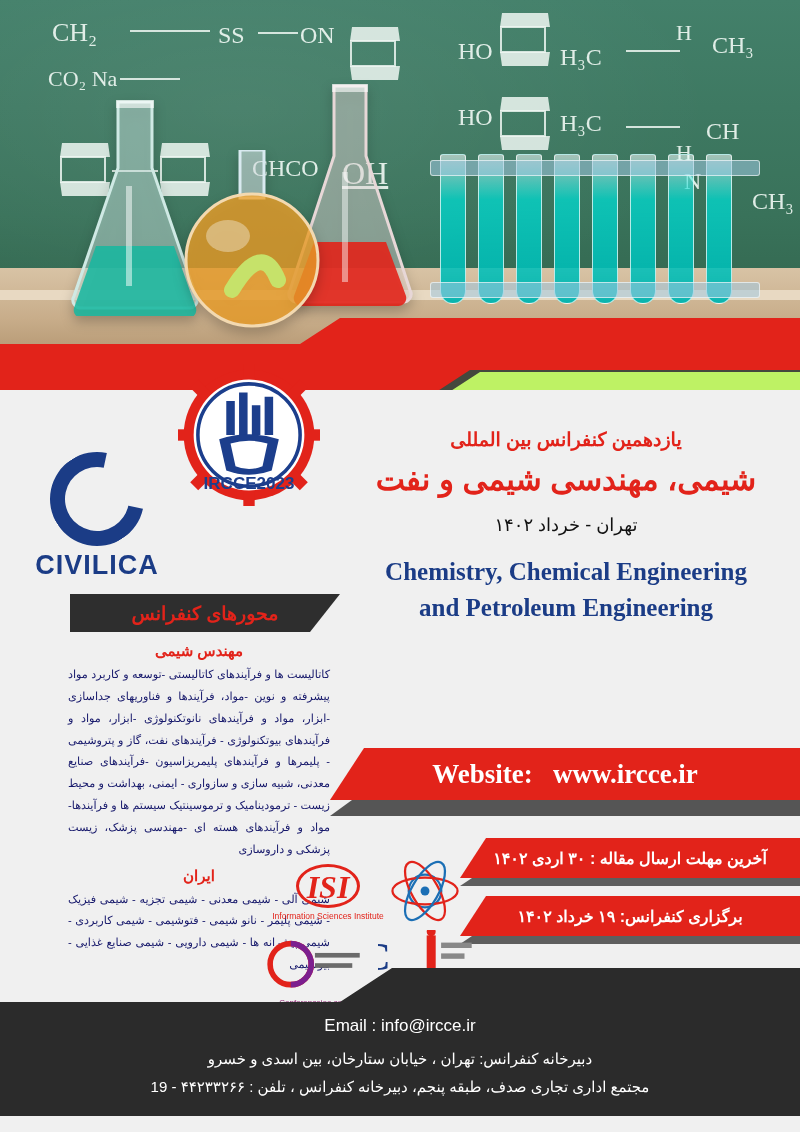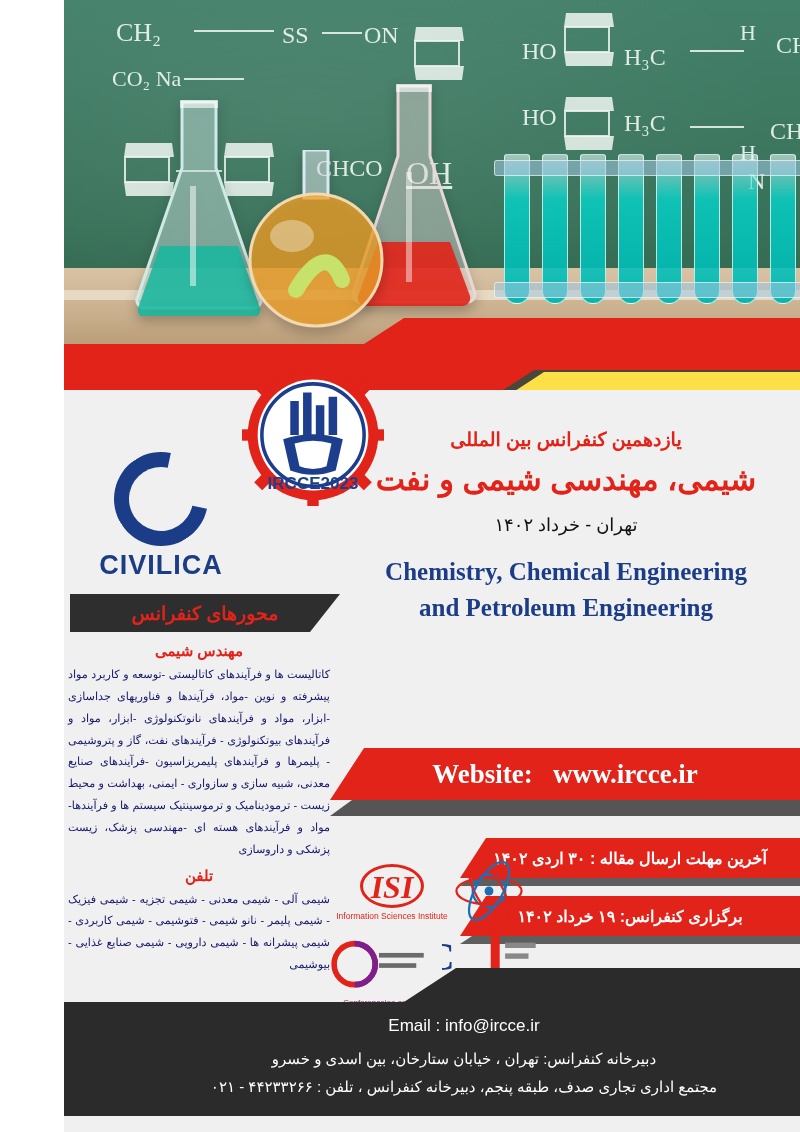--- a/index.html
+++ b/index.html
@@ -5,23 +5,23 @@
   * { box-sizing: border-box; margin: 0; padding: 0; }
   body {
     width: 800px; height: 1132px;
     font-family: "Liberation Sans", sans-serif;
     background: #ffffff;
     overflow: hidden;
     position: relative;
   }
   .poster {
     position: relative;
-    width: 736px; height: 1132px;
+    width: 800px; height: 1132px;
     overflow: hidden;
-    background: #fde047;
+    background: #bef264;
   }
 
   
   .photo {
     position: absolute; top: 0; left: 0;
     width: 800px; height: 360px;
     background: linear-gradient(#3f7c62 0%, #3a7359 55%, #2e6148 100%);
     overflow: hidden;
   }
   .chalkboard {
@@ -364,21 +364,21 @@
   <div class="deadline two">
     <span>برگزاری کنفرانس: ۱۹ خرداد ۱۴۰۲</span>
   </div>
 
   <div class="topics-header">
     <span>محورهای کنفرانس</span>
   </div>
   <div class="topics">
     <div class="topic-cat">مهندس شیمی</div>
     <div class="topic-body">کاتالیست ها و فرآیندهای کاتالیستی -توسعه و کاربرد مواد پیشرفته و نوین -مواد، فرآیندها و فناوریهای جداسازی -ابزار، مواد و فرآیندهای نانوتکنولوژی -ابزار، مواد و فرآیندهای بیوتکنولوژی - فرآیندهای نفت، گاز و پتروشیمی - پلیمرها و فرآیندهای پلیمریزاسیون -فرآیندهای صنایع معدنی، شبیه سازی و سازواری - ایمنی، بهداشت و محیط زیست - ترمودینامیک و ترموسینتیک سیستم ها و فرآیندها- مواد و فرآیندهای هسته ای -مهندسی پزشک، زیست پزشکی و داروسازی</div>
-    <div class="topic-cat">تلفن</div>
+    <div class="topic-cat">ایران</div>
     <div class="topic-body">شیمی آلی - شیمی معدنی - شیمی تجزیه - شیمی فیزیک - شیمی پلیمر - نانو شیمی - فتوشیمی - شیمی کاربردی - شیمی پیشرانه ها - شیمی دارویی - شیمی صنایع غذایی - بیوشیمی</div>
   </div>
 
   <div class="isi-logo">
     <div class="isi-mark">ISI</div>
     <div class="isi-text">Information Sciences Institute</div>
   </div>
 
   <svg class="atom-logo" viewBox="0 0 100 100">
     <circle cx="50" cy="50" r="22" fill="none" stroke="#1b6fb5" stroke-width="3"></circle>
@@ -408,16 +408,16 @@
       <rect x="64" y="26" width="26" height="6" fill="#888"></rect>
     </svg>
     <div style="color:#b02020; font-size:9px; direction:rtl; font-weight:bold;">کنفرانس ایران</div>
     <div style="color:#555; font-size:6.5px; direction:rtl;">مرکز ملی همایش های علمی ایران</div>
   </div>
 
   <div class="footer-red-stripe"></div>
   <div class="footer">
     <div class="email">Email : info@ircce.ir</div>
     <div class="addr1">دبیرخانه کنفرانس: تهران ، خیابان ستارخان، بین اسدی و خسرو</div>
-    <div class="addr2">مجتمع اداری تجاری صدف، طبقه پنجم، دبیرخانه کنفرانس ، تلفن : ۴۴۲۳۳۲۶۶ - ۰۲۱</div>
+    <div class="addr2">مجتمع اداری تجاری صدف، طبقه پنجم، دبیرخانه کنفرانس ، تلفن : ۴۴۲۳۳۲۶۶ - 19</div>
   </div>
 
 </div>
 
 </body></html>

